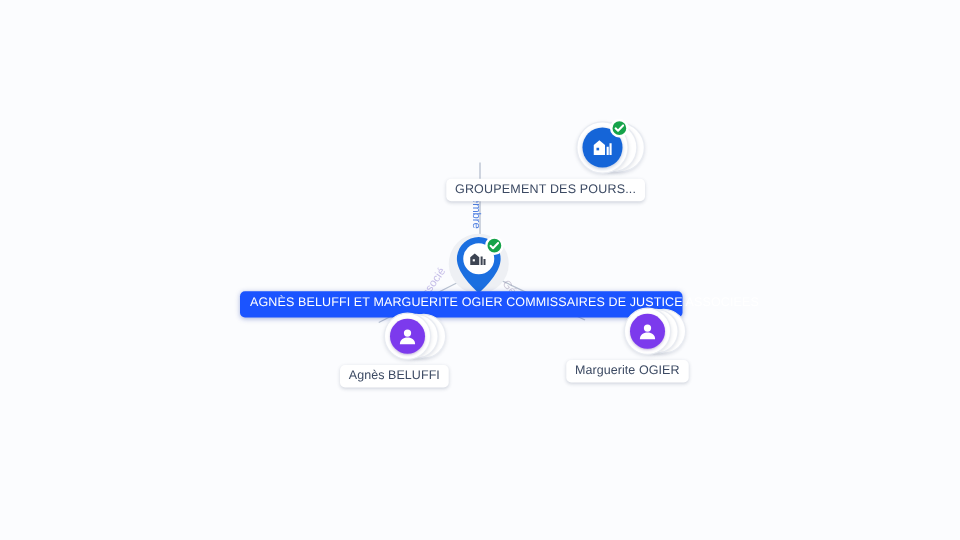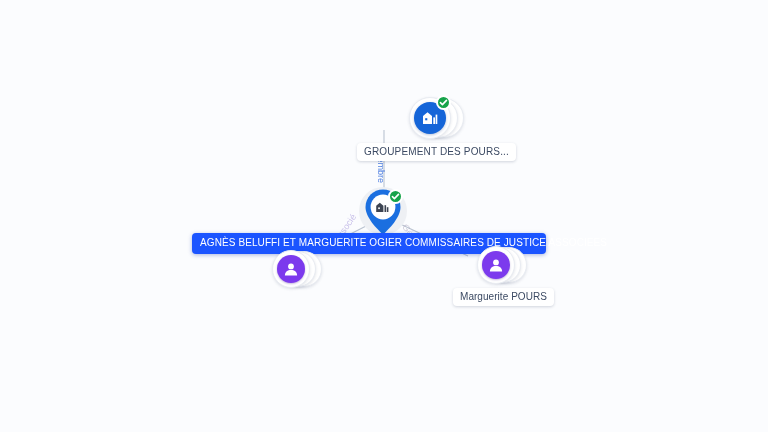--- a/index.html
+++ b/index.html
@@ -18,21 +18,21 @@
     position: absolute; inset: 0;
     width: 768px; height: 432px;
     pointer-events: none;
   }
 
   
   .node {
     position: absolute;
     display: flex;
     flex-direction: column;
-    align-items: center;
+    align-items: flex-end;
   }
 
   
   .disc-stack { position: relative; }
   .disc-stack .card {
     position: absolute;
     border-radius: 50%;
     background: #ffffff;
     border: 1px solid #e9ecf2;
     box-shadow: 0 1px 3px rgba(40,55,90,.14);
@@ -222,30 +222,31 @@
       <div class="card p3"></div>
       <div class="card p2"></div>
       <div class="card p1"></div>
       <div class="person-glyph">
         <svg width="16" height="16" viewBox="0 0 16 16">
           <circle cx="8" cy="5.4" r="2.9" fill="#ffffff"></circle>
           <path d="M1.9 14.4 C1.9 10.7 4.6 8.9 8 8.9 C11.4 8.9 14.1 10.7 14.1 14.4 Z" fill="#ffffff"></path>
         </svg>
       </div>
     </div>
+    <div class="node-label">Agnès BELUFFI</div>
   </div>
 
   <div class="node person-node" style="left:453px; top:244px;">
     <div class="disc-stack">
       <div class="card p3"></div>
       <div class="card p2"></div>
       <div class="card p1"></div>
       <div class="person-glyph">
         <svg width="16" height="16" viewBox="0 0 16 16">
           <circle cx="8" cy="5.4" r="2.9" fill="#ffffff"></circle>
           <path d="M1.9 14.4 C1.9 10.7 4.6 8.9 8 8.9 C11.4 8.9 14.1 10.7 14.1 14.4 Z" fill="#ffffff"></path>
         </svg>
       </div>
     </div>
-    <div class="node-label">Marguerite POURS</div>
+    <div class="node-label">Marguerite OGIER</div>
   </div>
 
 </div>
 
 </body></html>

